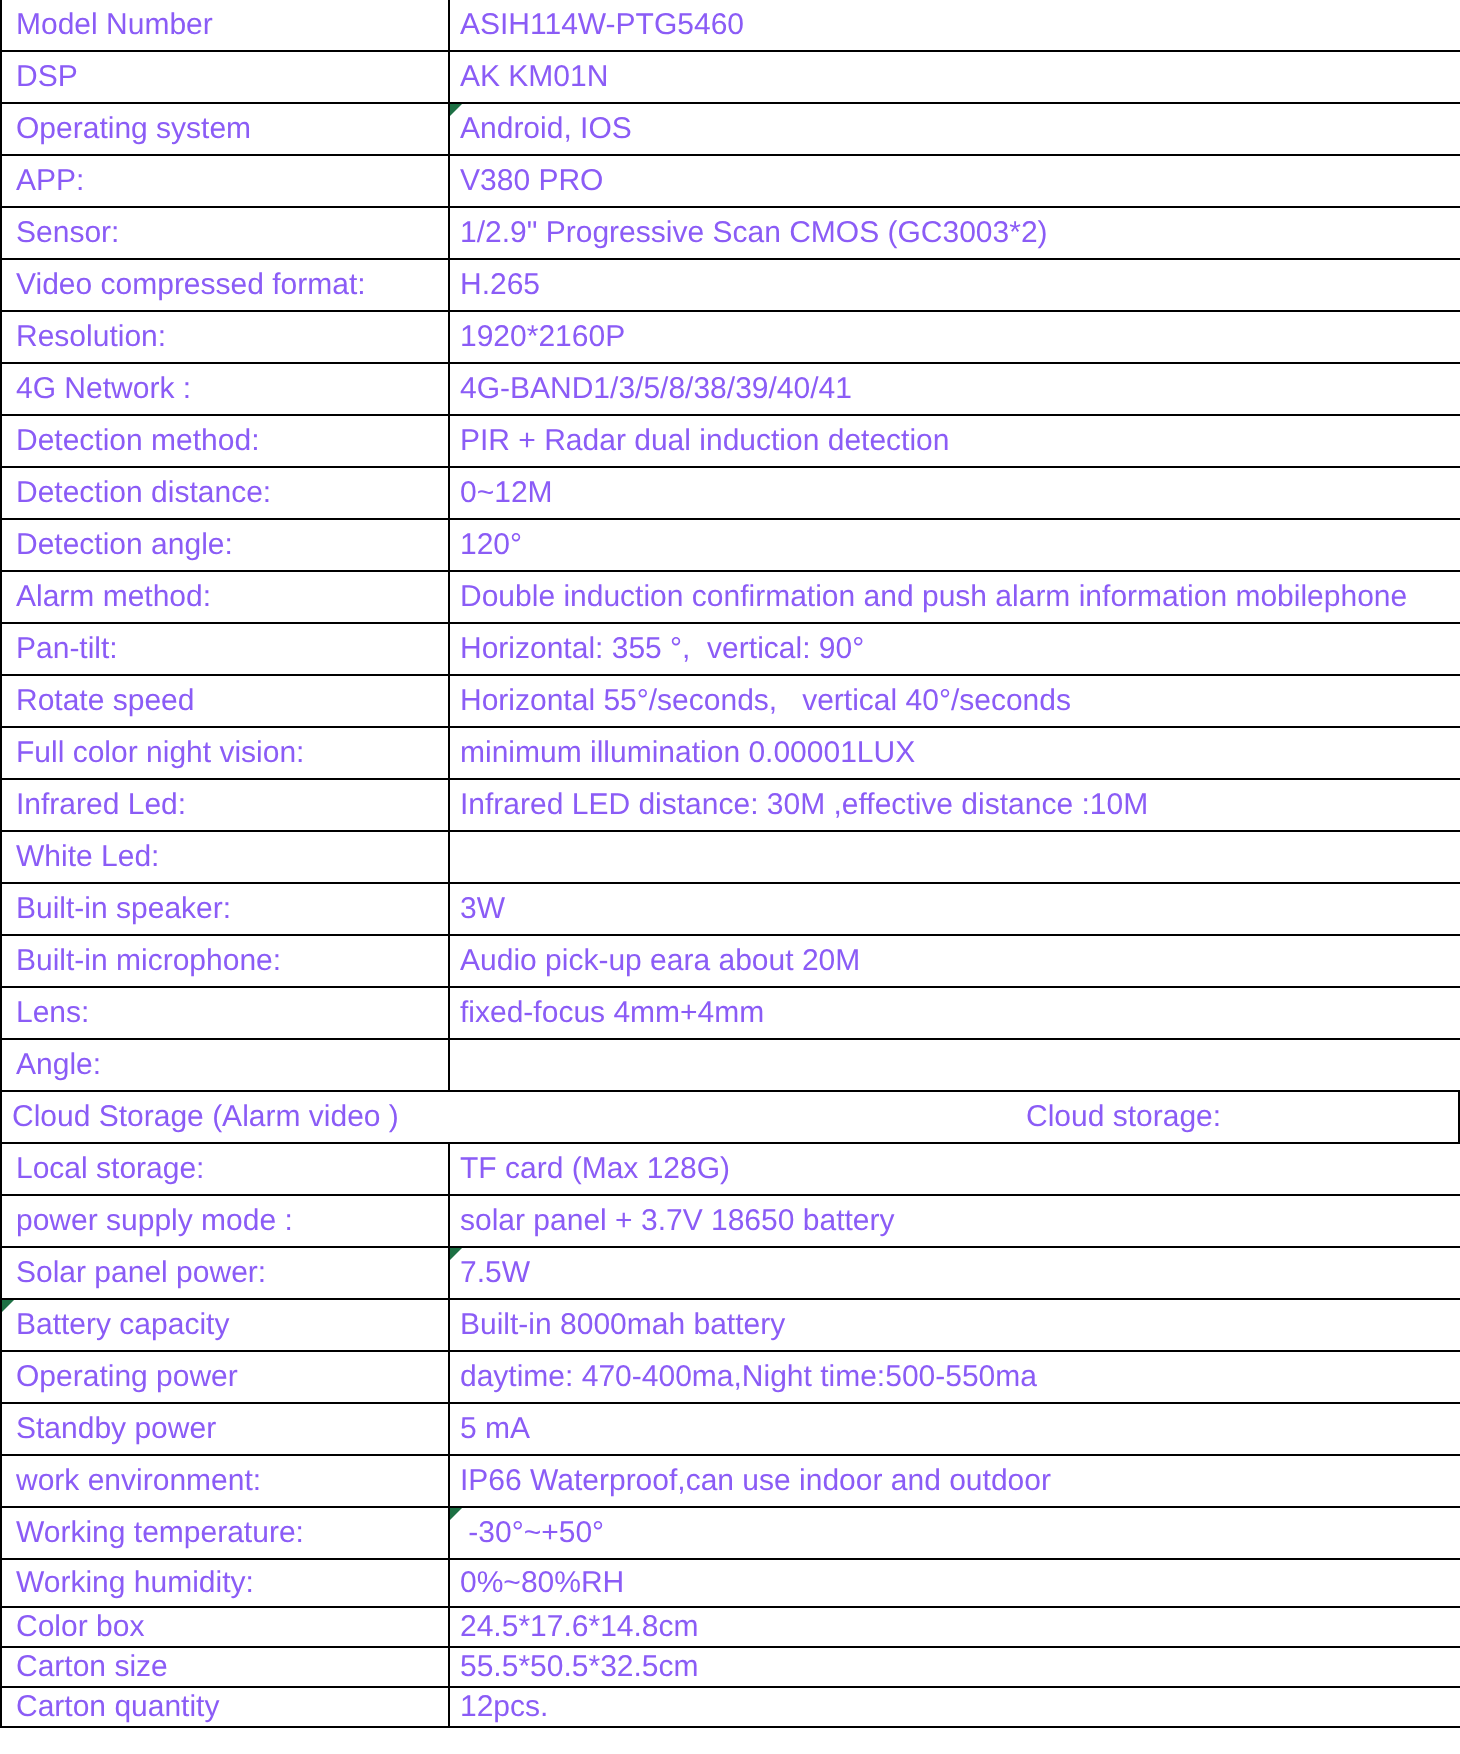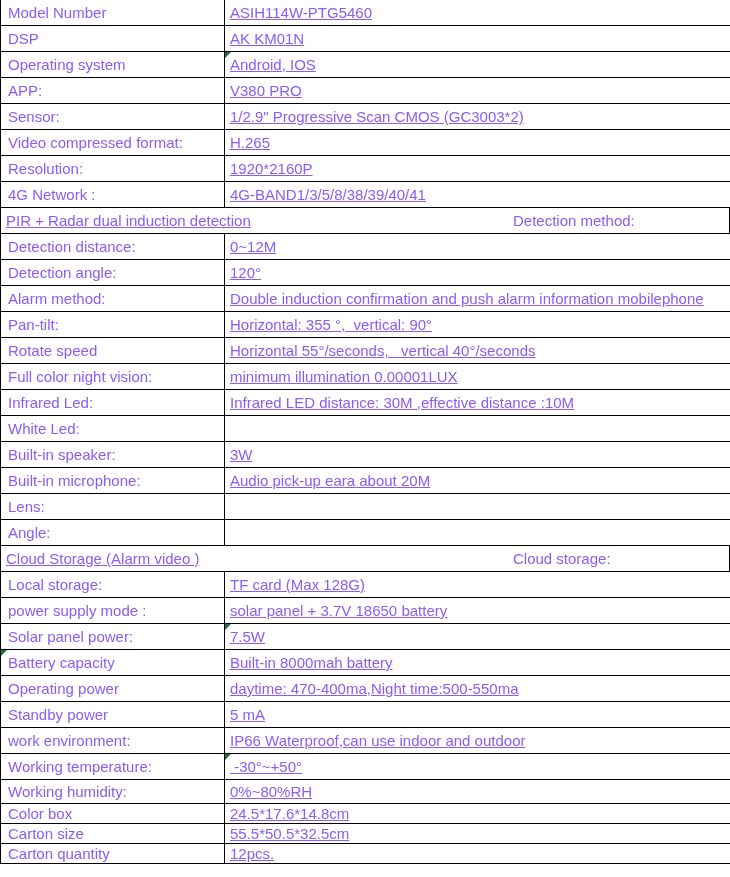--- a/index.html
+++ b/index.html
@@ -37,21 +37,20 @@
     box-sizing: border-box;
   }
   .cell.label {
     width: 224px;
     border-right: 1px solid #000000;
     padding-left: 7px;
   }
   .cell.value {
     flex: 1;
     padding-left: 5px;
-    text-decoration: underline;
   }
   .marker {
     position: absolute;
     top: 0;
     left: 0;
     width: 0;
     height: 0;
     border-top: 6px solid #1d7044;
     border-right: 6px solid transparent;
   }
@@ -86,22 +85,22 @@
     </div>
     <div class="row">
       <div class="cell label"><span>Resolution:</span></div>
       <div class="cell value"><span>1920*2160P</span></div>
     </div>
     <div class="row">
       <div class="cell label"><span>4G Network :</span></div>
       <div class="cell value"><span>4G-BAND1/3/5/8/38/39/40/41</span></div>
     </div>
     <div class="row">
+      <div class="cell label"><span>Detection method:</span></div>
       <div class="cell value"><span>PIR + Radar dual induction detection</span></div>
-      <div class="cell label"><span>Detection method:</span></div>
     </div>
     <div class="row">
       <div class="cell label"><span>Detection distance:</span></div>
       <div class="cell value"><span>0~12M</span></div>
     </div>
     <div class="row">
       <div class="cell label"><span>Detection angle:</span></div>
       <div class="cell value"><span>120°</span></div>
     </div>
     <div class="row">
@@ -130,20 +129,21 @@
     <div class="row">
       <div class="cell label"><span>Built-in speaker:</span></div>
       <div class="cell value"><span>3W</span></div>
     </div>
     <div class="row">
       <div class="cell label"><span>Built-in microphone:</span></div>
       <div class="cell value"><span>Audio pick-up eara about 20M</span></div>
     </div>
     <div class="row">
       <div class="cell label"><span>Lens:</span></div>
+      <div class="cell value"><span>fixed-focus 4mm+4mm</span></div>
     </div>
     <div class="row">
       <div class="cell label"><span>Angle:</span></div>
     </div>
     <div class="row">
       <div class="cell value"><span>Cloud Storage (Alarm video )</span></div>
       <div class="cell label"><span>Cloud storage:</span></div>
     </div>
     <div class="row">
       <div class="cell label"><span>Local storage:</span></div>

